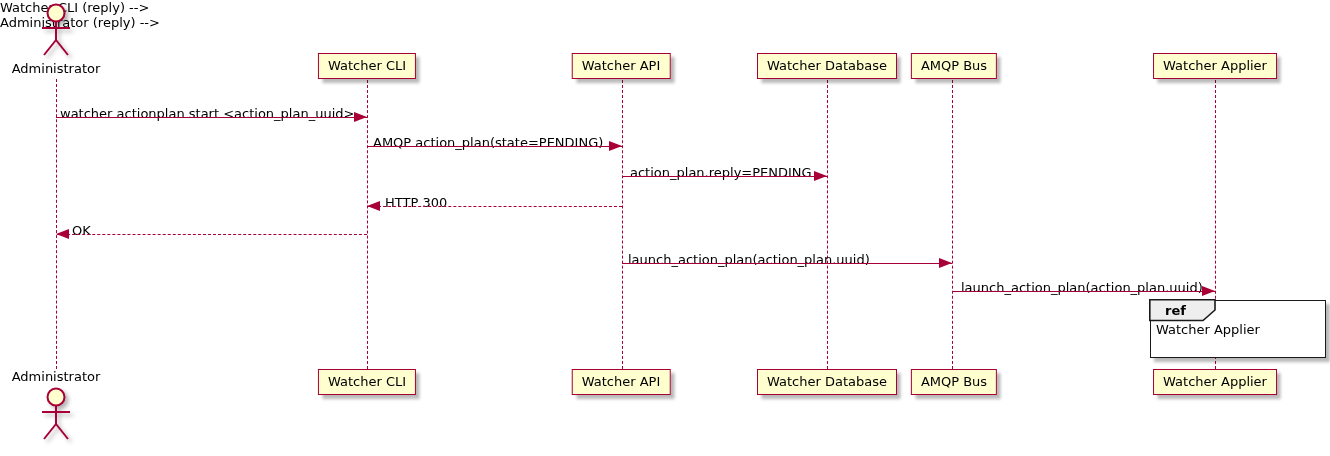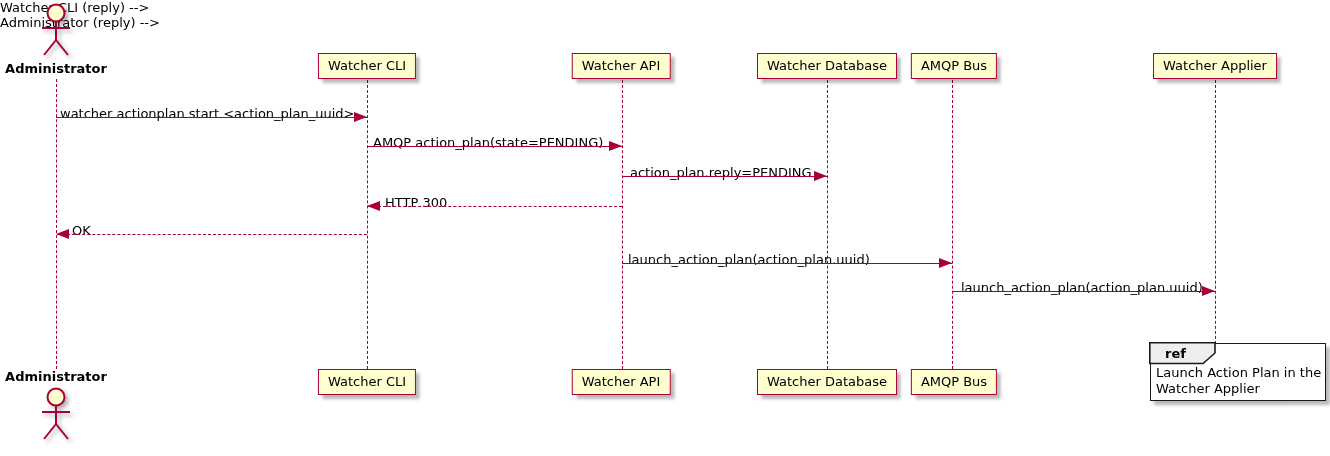--- a/index.html
+++ b/index.html
@@ -25,21 +25,21 @@
     border:1.8px solid var(--line-color);
     padding:3px 9px 4px 9px;line-height:17px;white-space:nowrap;
     box-shadow:4px 4px 3px rgba(0,0,0,0.28);
     z-index:3;
   }
   .actor-figure{position:absolute;z-index:3;filter:drop-shadow(3px 3px 2px rgba(0,0,0,0.30));}
   .actor-figure circle{fill:var(--participant-fill);stroke:var(--line-color);stroke-width:2;}
   .actor-figure line{stroke:var(--line-color);stroke-width:2;}
   .actor-label{
     position:absolute;transform:translateX(-50%);
-    white-space:nowrap;line-height:16px;z-index:3;font-weight:bold;
+    white-space:nowrap;line-height:16px;z-index:3;
   }
   .msg-label{
     position:absolute;white-space:nowrap;height:16px;line-height:16px;z-index:2;margin-top:8px;
   }
   .msg-line{
     position:absolute;height:0;border-top:1px solid var(--line-color);z-index:2;
   }
   .msg-line.dashed{border-top-style:dashed;}
   .arrow{position:absolute;width:0;height:0;z-index:2;}
   .arrow.right{
@@ -48,21 +48,20 @@
   }
   .arrow.left{
     border-top:5px solid transparent;border-bottom:5px solid transparent;
     border-right:13px solid var(--line-color);
   }
   .ref-box{
     position:absolute;background:#ffffff;
     border:1.6px solid var(--ref-border-color);
     box-shadow:4px 4px 3px rgba(0,0,0,0.28);
     z-index:4;
-    margin-top:43px;
   }
   .ref-header{position:absolute;left:-1.6px;top:-1.6px;}
   .ref-keyword{
     position:absolute;left:14px;top:1px;font-weight:bold;line-height:17px;z-index:5;
   }
   .ref-text{
     position:absolute;left:5px;top:21px;line-height:16px;white-space:nowrap;
   }
 </style>
 </head>
@@ -144,21 +143,20 @@
     <div class="arrow right" style="left:1202px;top:286px"></div>
   </div>
 
   
   <div class="ref-box" style="left:1150px;top:300px;width:174px;height:56px">
     <svg class="ref-header" width="70" height="23" viewBox="0 0 70 23">
       <path d="M0.8,0.8 H66 V11 L54,21.5 H0.8 Z" fill="var(--ref-header-fill)" stroke="var(--ref-border-color)" stroke-width="1.6"></path>
     </svg>
     <span class="ref-keyword">ref</span>
     <div class="ref-text">
-      <div>Launch Action Plan in the</div>
       <div>Watcher Applier</div>
     </div>
   </div>
 
   
   <div class="participant" style="left:367px;top:369px">Watcher CLI</div>
   <div class="participant" style="left:621px;top:369px">Watcher API</div>
   <div class="participant" style="left:827px;top:369px">Watcher Database</div>
   <div class="participant" style="left:954px;top:369px">AMQP Bus</div>
   <div class="participant" style="left:1215px;top:369px">Watcher Applier</div>

